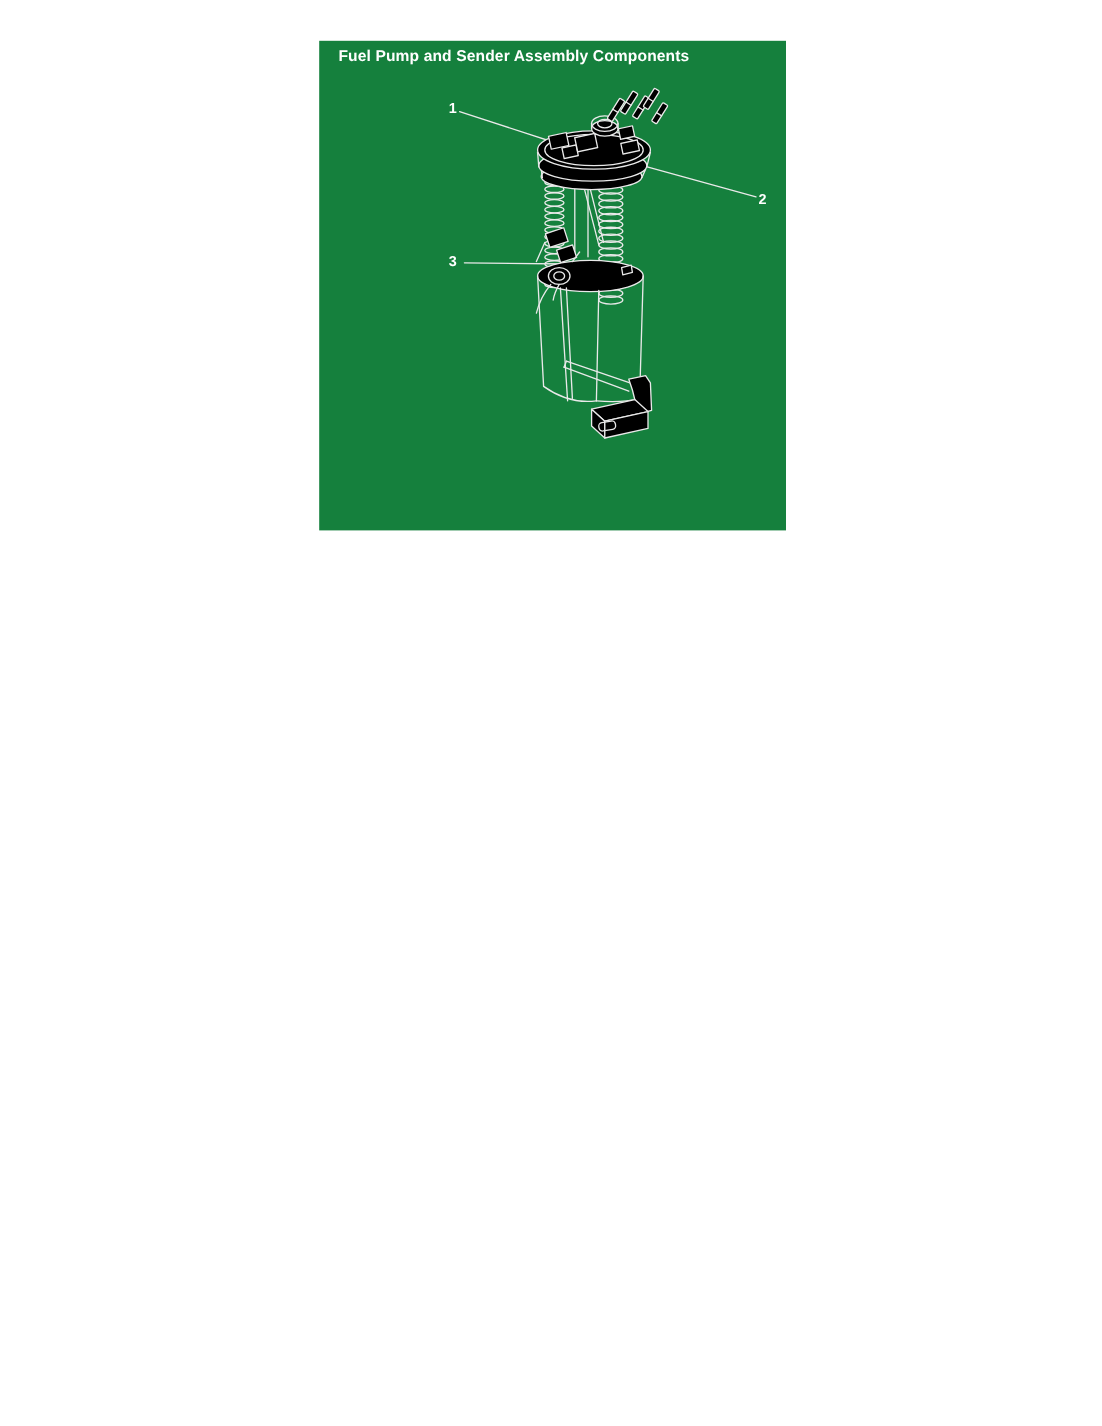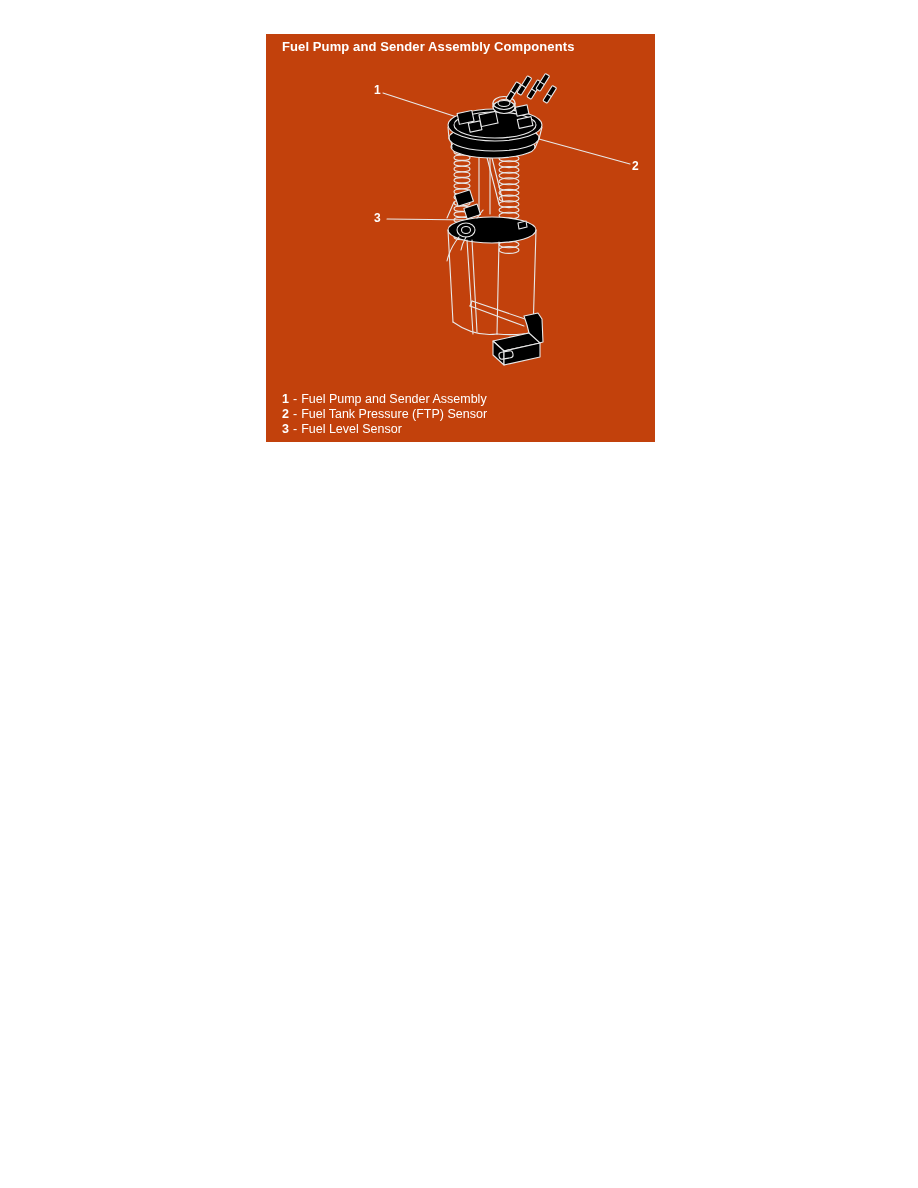--- a/index.html
+++ b/index.html
@@ -7,21 +7,21 @@
     width: 918px; height: 1188px;
     background: #ffffff;
     font-family: "Liberation Sans", sans-serif;
     position: relative;
     overflow: hidden;
   }
   .figure-panel {
     position: absolute;
     left: 266px; top: 34px;
     width: 389px; height: 408px;
-    background: #c2410c;
+    background: #15803d;
   }
   .figure-title {
     position: absolute;
     left: 16px; top: 5px;
     font-size: 13px;
     font-weight: bold;
     color: #ffffff;
     letter-spacing: 0.1px;
     white-space: nowrap;
   }
@@ -193,24 +193,13 @@
         <rect class="solid" x="-2.5" y="-18" width="5" height="18" rx="1"></rect>
         <line x1="-2.5" y1="-8" x2="2.5" y2="-8"></line>
       </g>
     </g>
   </svg>
 
   <span class="callout-num" style="left:108px; top:50px;">1</span>
   <span class="callout-num" style="left:366px; top:126px;">2</span>
   <span class="callout-num" style="left:108px; top:178px;">3</span>
 
-  <div class="legend">
-    <div class="legend-row">
-      <span class="num">1</span><span class="sep">-</span><span>Fuel Pump and Sender Assembly</span>
-    </div>
-    <div class="legend-row">
-      <span class="num">2</span><span class="sep">-</span><span>Fuel Tank Pressure (FTP) Sensor</span>
-    </div>
-    <div class="legend-row">
-      <span class="num">3</span><span class="sep">-</span><span>Fuel Level Sensor</span>
-    </div>
-  </div>
 </div>
 
 </body></html>

